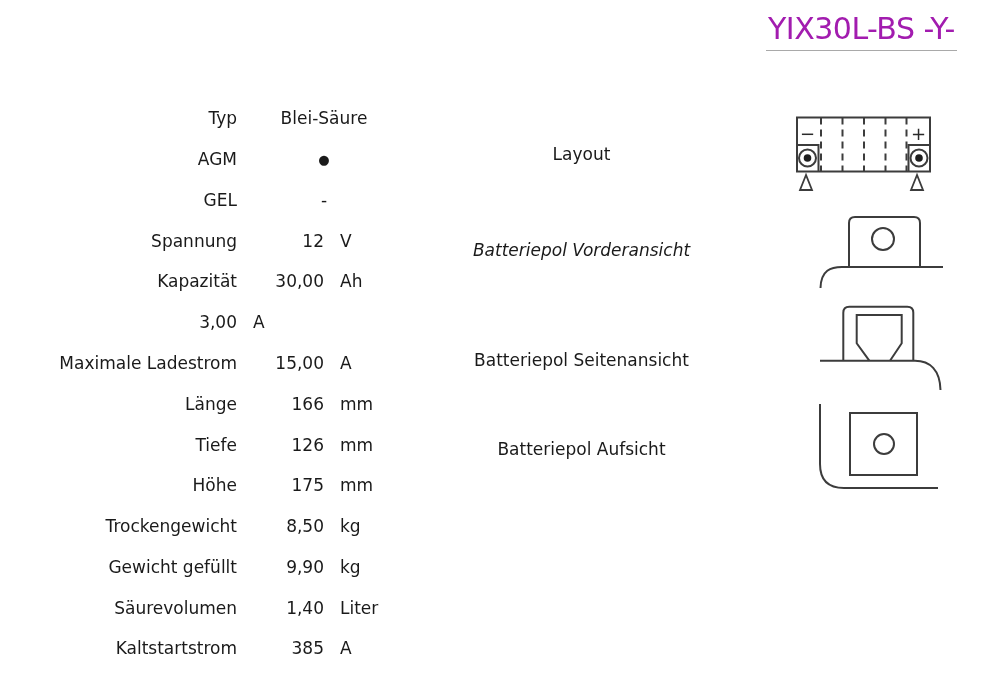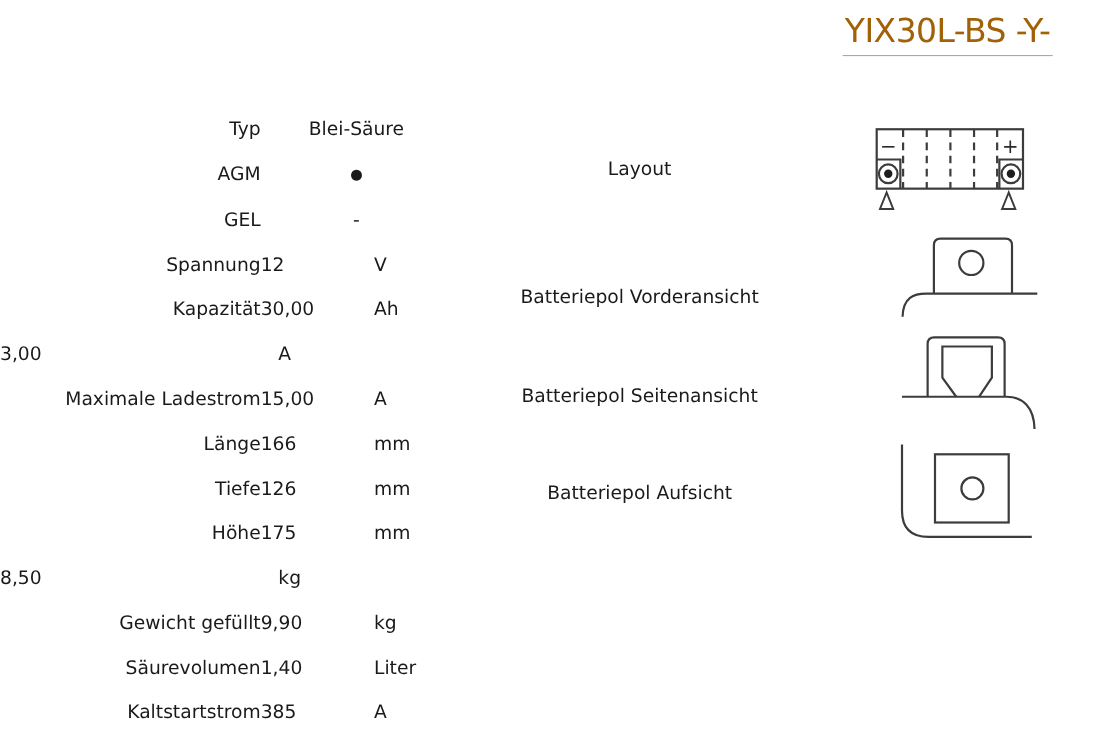--- a/index.html
+++ b/index.html
@@ -15,58 +15,58 @@
 
   
   .title {
     position: absolute;
     left: 766px;
     top: 11px;
     margin: 0;
     font-size: 30px;
     font-weight: 400;
     letter-spacing: -0.5px;
-    color: #a16207;
+    color: #a21caf;
     padding: 0 2px 4px 2px;
     border-bottom: 1px solid #a9a9a9;
     white-space: nowrap;
   }
 
   
   .spec-table {
     position: absolute;
     left: 0;
     top: 98px;
     width: 411px;
   }
   .spec-row {
     display: grid;
     grid-template-columns: 237px 87px 87px;
     height: 40.77px;
     align-items: center;
     font-size: 17px;
   }
   .spec-label { text-align: right; white-space: nowrap; padding-left: 21px; }
-  .spec-value { white-space: nowrap; }
+  .spec-value { text-align: right; white-space: nowrap; }
   .spec-unit  { text-align: left; padding-left: 16px; white-space: nowrap; }
   .spec-row.span .spec-value { grid-column: 2 / 4; text-align: center; }
   .spec-row.bullet-row .spec-value { font-size: 13px; }
 
   
   .diagram-label {
     position: absolute;
     left: 400px;
     width: 363px;
     text-align: center;
     font-size: 17px;
     line-height: 21px;
     white-space: nowrap;
   }
   .lbl-layout { top: 144px; }
-  .lbl-front  { top: 260px; }
+  .lbl-front  { top: 240px; font-style: italic; }
   .lbl-side   { top: 350px; }
   .lbl-top    { top: 439px; }
 
   .icon-abs { position: absolute; }
   .ic-layout { left: 790px; top: 110px; }
   .ic-front  { left: 815px; top: 210px; }
   .ic-side   { left: 815px; top: 300px; }
   .ic-top    { left: 815px; top: 400px; }
 
   svg .ln {
@@ -133,20 +133,21 @@
       <div class="spec-label">Tiefe</div>
       <div class="spec-value">126</div>
       <div class="spec-unit">mm</div>
     </div>
     <div class="spec-row">
       <div class="spec-label">Höhe</div>
       <div class="spec-value">175</div>
       <div class="spec-unit">mm</div>
     </div>
     <div class="spec-row">
+      <div class="spec-label">Trockengewicht</div>
       <div class="spec-value">8,50</div>
       <div class="spec-unit">kg</div>
     </div>
     <div class="spec-row">
       <div class="spec-label">Gewicht gefüllt</div>
       <div class="spec-value">9,90</div>
       <div class="spec-unit">kg</div>
     </div>
     <div class="spec-row">
       <div class="spec-label">Säurevolumen</div>

